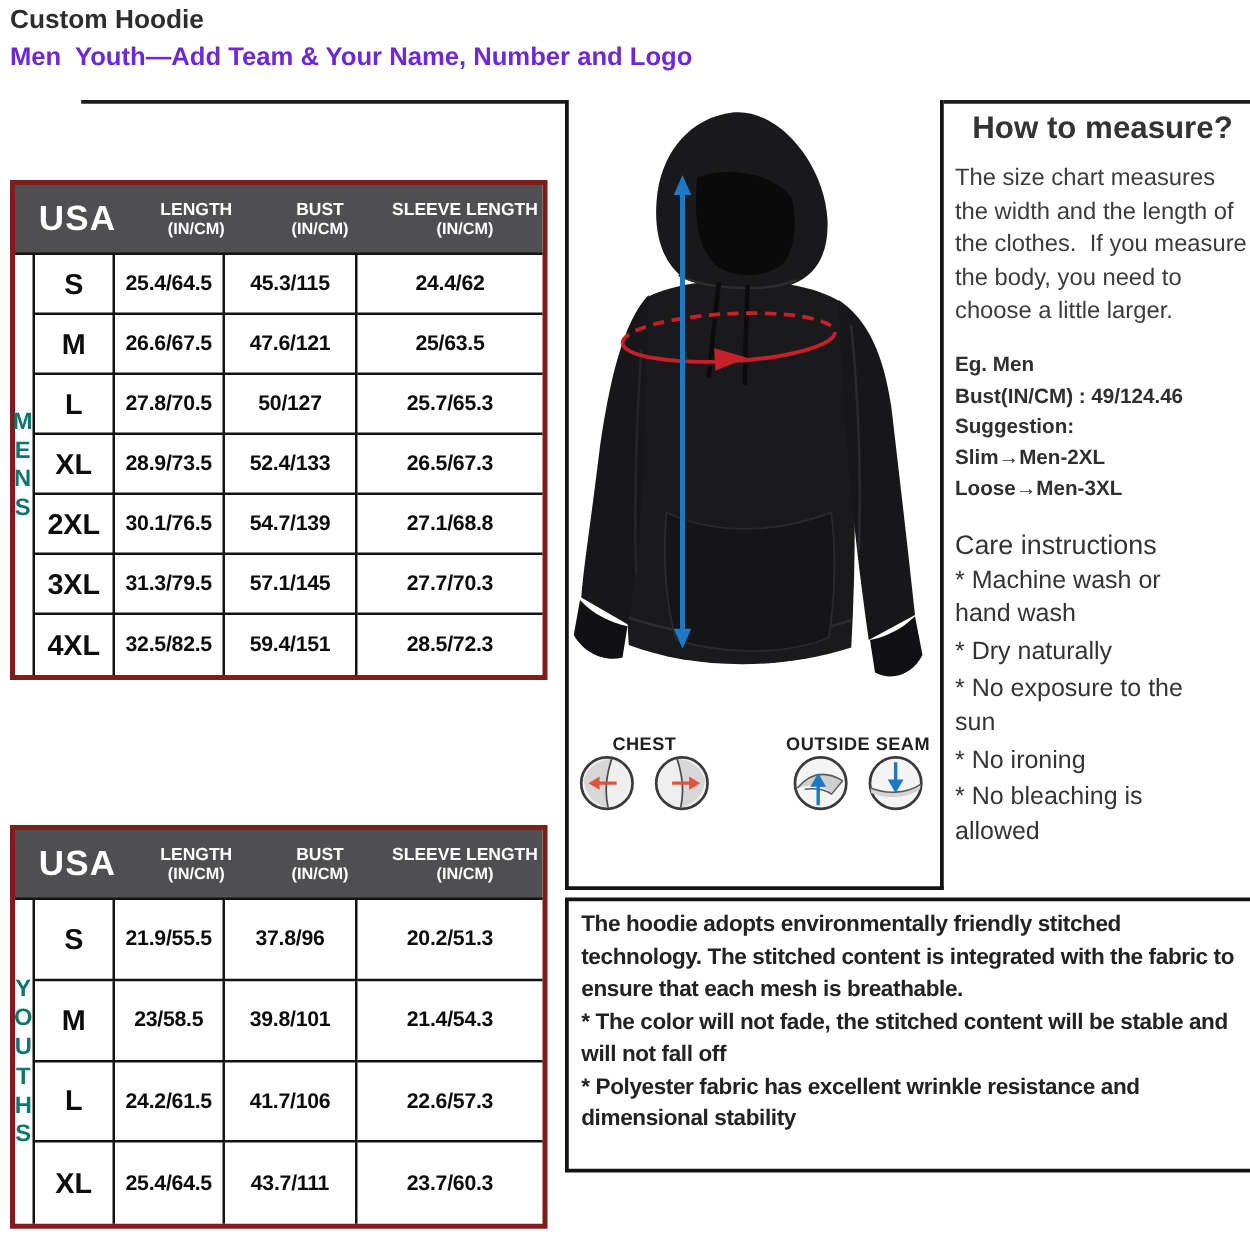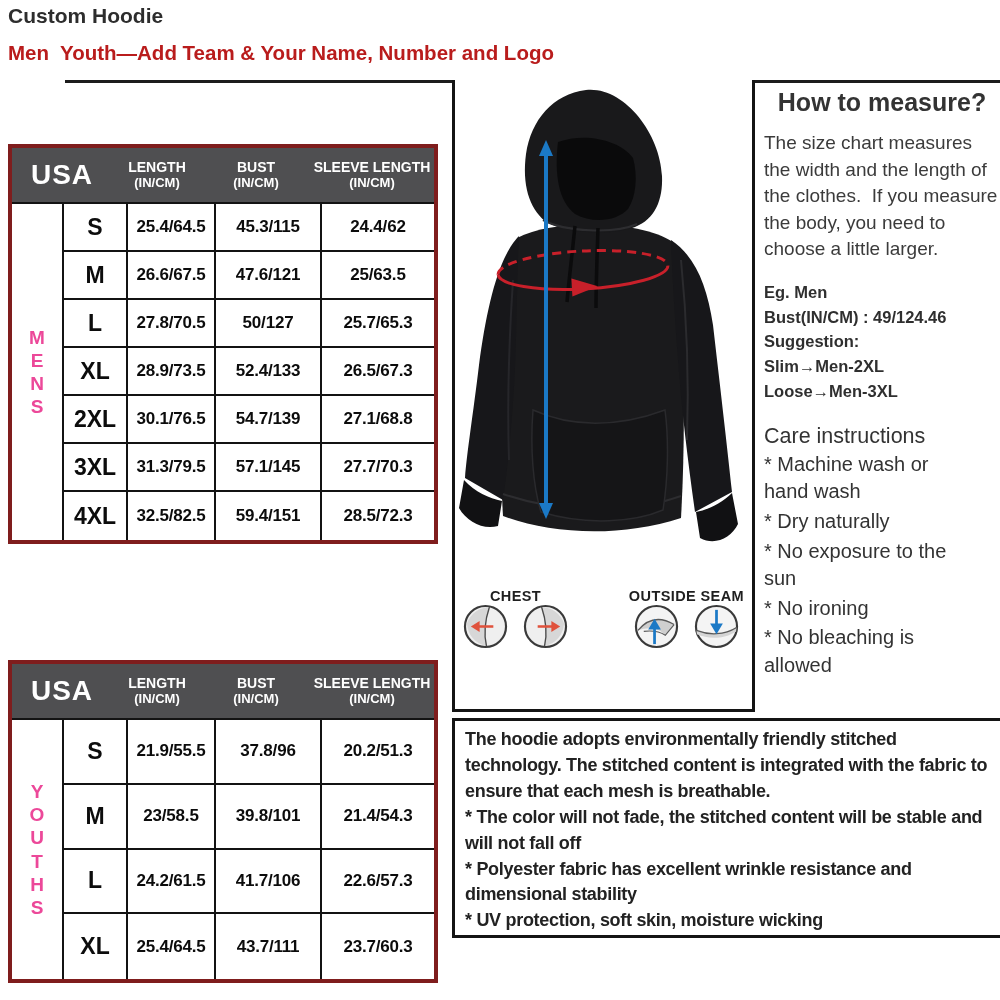--- a/index.html
+++ b/index.html
@@ -2,36 +2,36 @@
 <html><head>
 <meta charset="utf-8">
 <style>
   * { margin:0; padding:0; box-sizing:border-box; }
   html,body { background:#fff; }
   body { font-family:"Liberation Sans", sans-serif; color:#2e2e2e; }
   .page { position:relative; width:1000px; height:1000px; background:#fff; overflow:hidden; }
 
   
   .title1 { position:absolute; left:8px; top:4px; font-size:21px; font-weight:700; color:#2d2d2d; }
-  .title2 { position:absolute; left:8px; top:41px; font-size:20.5px; font-weight:700; color:#b91c1c; white-space:pre-wrap; }
+  .title2 { position:absolute; left:8px; top:34px; font-size:20.5px; font-weight:700; color:#6d28d9; white-space:pre-wrap; }
   .top-rule { position:absolute; left:65px; top:80px; width:935px; height:3px; background:#1c1c1c; }
 
   
   .size-table { position:absolute; left:8px; width:430px; border:4px solid #7f1d1d; background:#fff; display:flex; flex-direction:column; }
   .size-table.mens   { top:144px; height:400px; }
   .size-table.youths { top:660px; height:323px; }
   .st-header { display:flex; background:#4f4f51; color:#fff; height:56px; border-bottom:2px solid #131313; align-items:center; }
   .st-h-usa { width:100px; text-align:center; font-size:28px; font-weight:700; letter-spacing:1px; }
   .st-h-col { display:flex; flex-direction:column; align-items:center; line-height:1.15; }
   .st-h-col .name { font-size:14px; font-weight:700; }
   .st-h-col .unit { font-size:13px; font-weight:700; }
   .st-h-c1 { width:90px; } .st-h-c2 { width:108px; } .st-h-c3 { flex:1; }
   .st-body { flex:1; display:flex; }
-  .st-label { width:52px; border-right:2px solid #131313; display:flex; align-items:center; justify-content:center;
-              font-size:19px; font-weight:700; color:#ec4899; }
+  .st-label { width:16px; border-right:2px solid #131313; display:flex; align-items:center; justify-content:flex-end;
+              font-size:19px; font-weight:700; color:#0f766e; }
   .st-label span { display:block; width:20px; word-break:break-all; line-height:1.22; text-align:center; }
   .st-grid { flex:1; display:grid; grid-template-columns:64px 88px 106px 1fr; grid-auto-rows:1fr; }
   .st-cell { border-right:2px solid #131313; border-bottom:2px solid #131313; display:flex; align-items:center; justify-content:center;
              font-weight:700; color:#0c0c0c; }
   .st-cell.sz { font-size:23px; }
   .st-cell.val { font-size:17px; letter-spacing:-0.2px; }
   .st-grid .st-cell:nth-child(4n) { border-right:none; }
   .st-grid .st-cell:nth-last-child(-n+4) { border-bottom:none; }
 
   
@@ -258,16 +258,15 @@
       <div class="care-item">* No exposure to the sun</div>
       <div class="care-item">* No ironing</div>
       <div class="care-item">* No bleaching is allowed</div>
     </div>
   </section>
 
   <section class="bottom-box">
     <p>The hoodie adopts environmentally friendly stitched technology. The stitched content is integrated with the fabric to ensure that each mesh is breathable.</p>
     <p>* The color will not fade, the stitched content will be stable and will not fall off</p>
     <p>* Polyester fabric has excellent wrinkle resistance and dimensional stability</p>
-    <p>* UV protection, soft skin, moisture wicking</p>
   </section>
 
 </div>
 
 </body></html>

